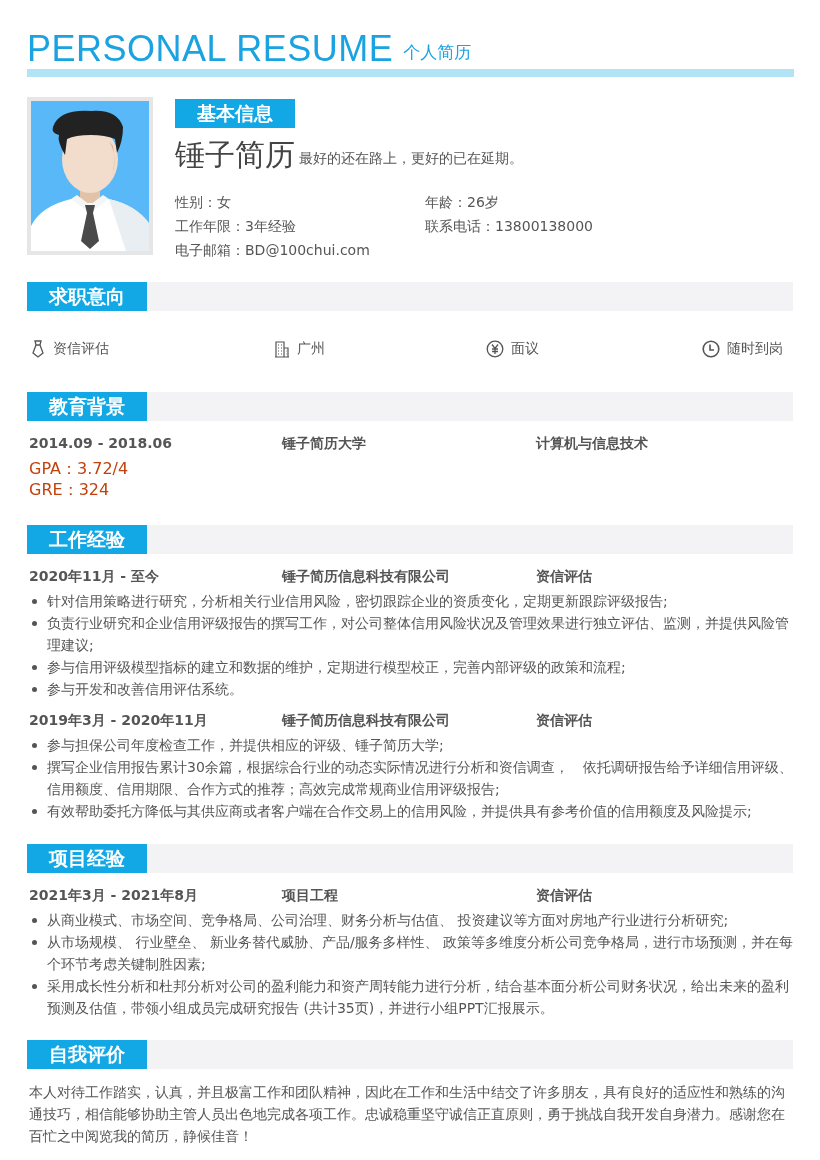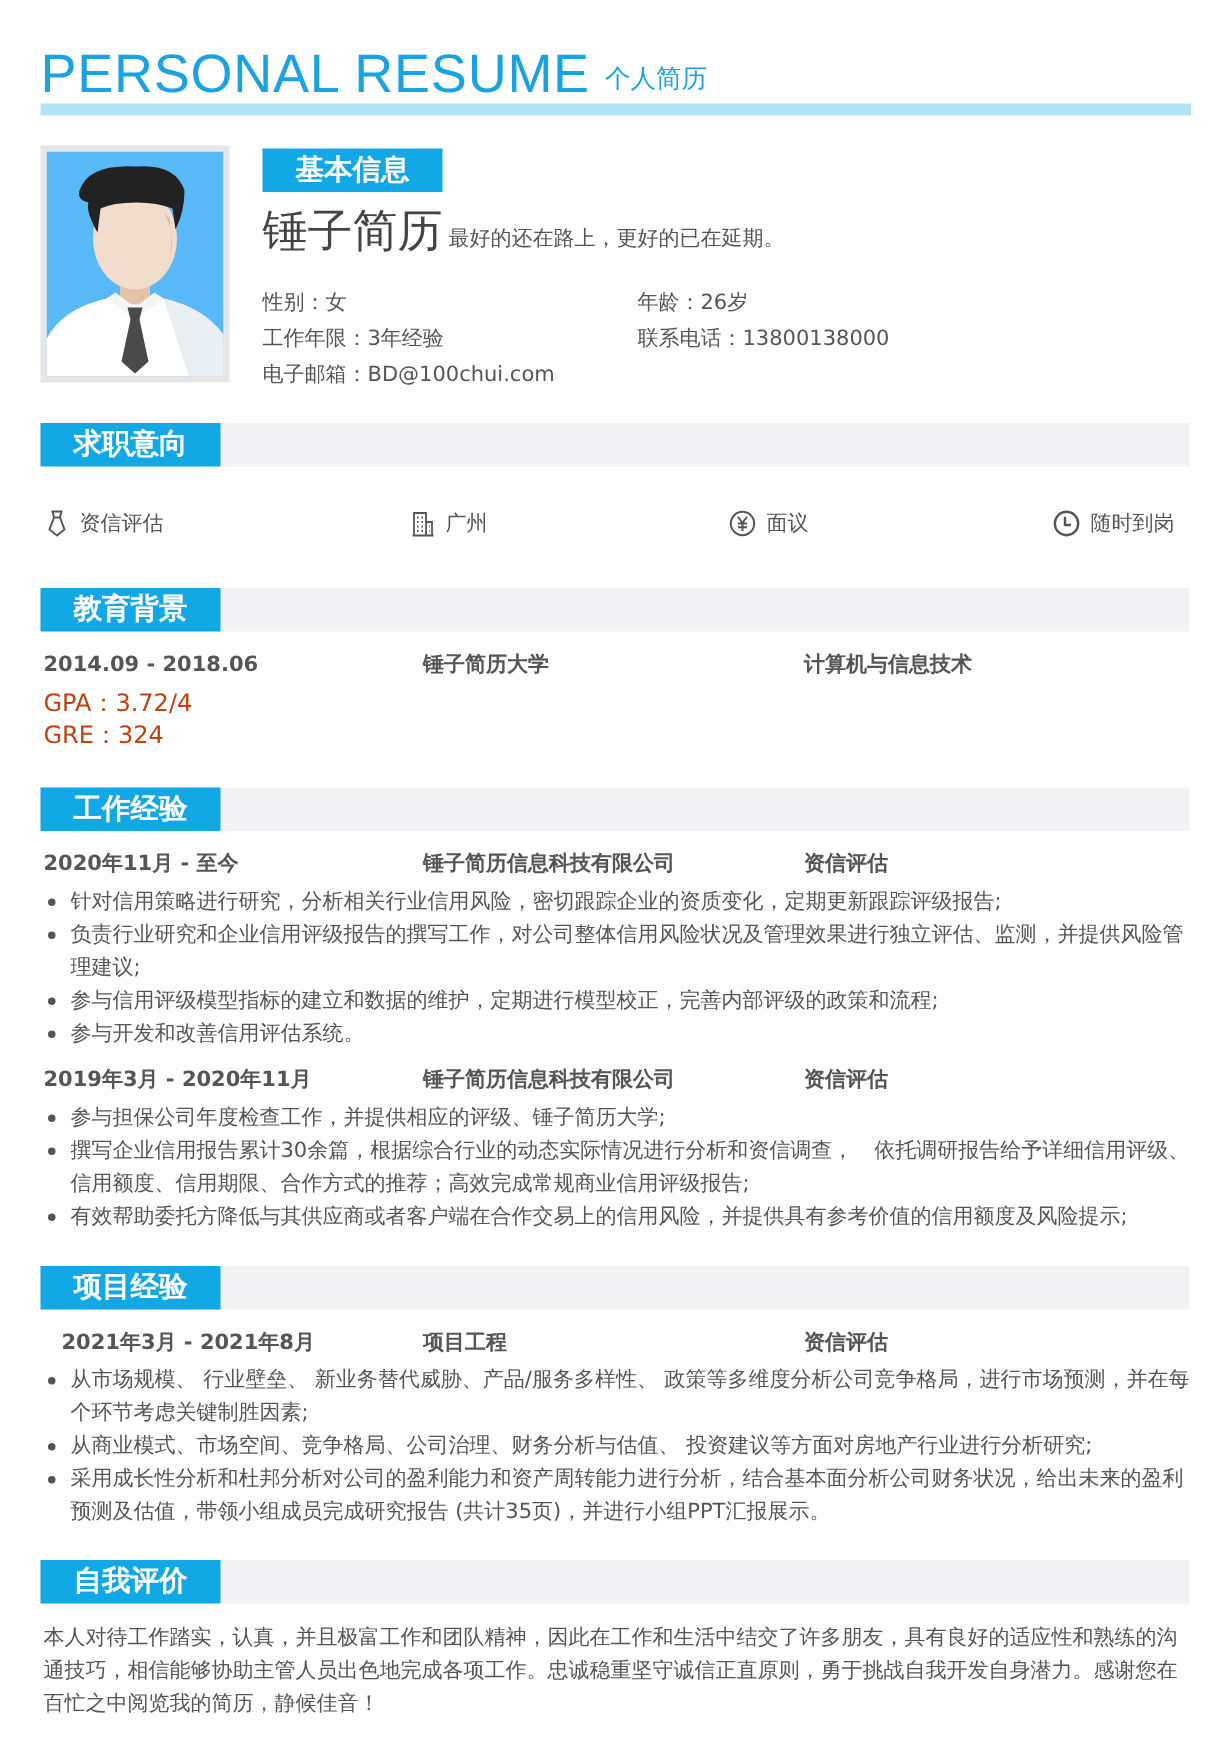--- a/index.html
+++ b/index.html
@@ -143,26 +143,26 @@
 <ul class="bullets" style="top:734px;">
   <li>参与担保公司年度检查工作，并提供相应的评级、锤子简历大学;</li>
   <li>撰写企业信用报告累计30余篇，根据综合行业的动态实际情况进行分析和资信调查，　依托调研报告给予详细信用评级、信用额度、信用期限、合作方式的推荐；高效完成常规商业信用评级报告;</li>
   <li>有效帮助委托方降低与其供应商或者客户端在合作交易上的信用风险，并提供具有参考价值的信用额度及风险提示;</li>
 </ul>
 
 <div class="section-head" style="top:844px;">
   <div class="tag">项目经验</div>
 </div>
 <div class="row3" style="top:885px;">
-  <span style="left:12px;">2021年3月 - 2021年8月</span>
+  <span style="left:0;">2021年3月 - 2021年8月</span>
   <span style="left:253px;">项目工程</span>
   <span style="left:507px;">资信评估</span>
 </div>
 <ul class="bullets" style="top:909px;">
+  <li>从商业模式、市场空间、竞争格局、公司治理、财务分析与估值、 投资建议等方面对房地产行业进行分析研究;</li>
   <li>从市场规模、 行业壁垒、 新业务替代威胁、产品/服务多样性、 政策等多维度分析公司竞争格局，进行市场预测，并在每个环节考虑关键制胜因素;</li>
-  <li>从商业模式、市场空间、竞争格局、公司治理、财务分析与估值、 投资建议等方面对房地产行业进行分析研究;</li>
   <li>采用成长性分析和杜邦分析对公司的盈利能力和资产周转能力进行分析，结合基本面分析公司财务状况，给出未来的盈利预测及估值，带领小组成员完成研究报告 (共计35页)，并进行小组PPT汇报展示。</li>
 </ul>
 
 <div class="section-head" style="top:1040px;">
   <div class="tag">自我评价</div>
 </div>
 <div class="para">本人对待工作踏实，认真，并且极富工作和团队精神，因此在工作和生活中结交了许多朋友，具有良好的适应性和熟练的沟通技巧，相信能够协助主管人员出色地完成各项工作。忠诚稳重坚守诚信正直原则，勇于挑战自我开发自身潜力。感谢您在百忙之中阅览我的简历，静候佳音！</div>
 
 </body></html>

